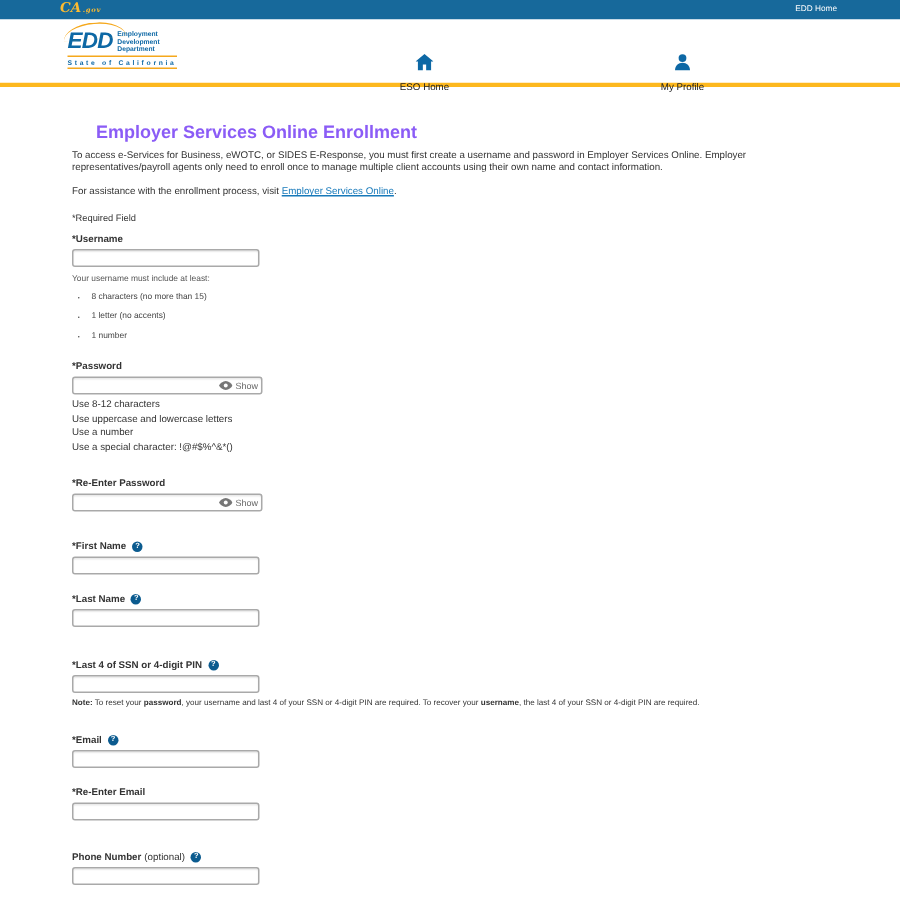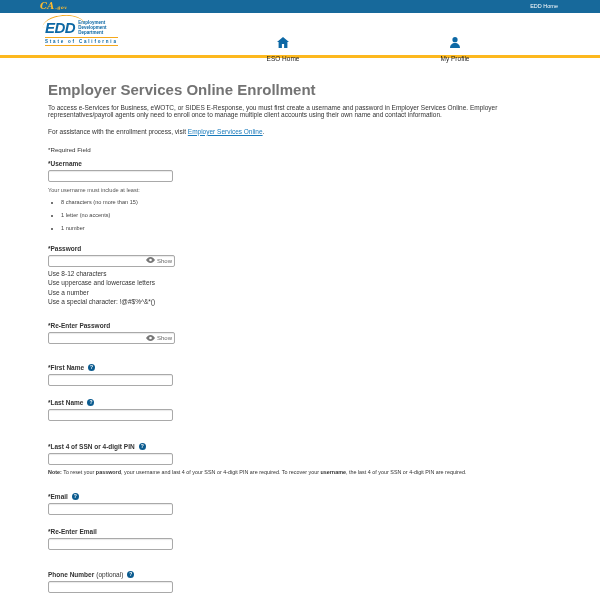--- a/index.html
+++ b/index.html
@@ -26,21 +26,21 @@
   .edd-tagline{margin-top:2px;padding:1px 0;font-size:4.5px;letter-spacing:1.8px;font-weight:bold;
     color:#0d68a5;border-top:1px solid #f5a81c;border-bottom:1px solid #f5a81c;text-align:center;}
   .nav-item{position:absolute;top:21px;width:70px;text-align:center;cursor:pointer;}
   #nav-home{left:248px;}
   #nav-profile{left:420px;}
   .nav-icon{display:block;margin:0 auto 2px;height:11px;}
   .nav-label{font-size:6.5px;color:#222;}
   .gold-line{height:3px;background:#fdb81e;}
   
   .content{padding:24px 48px 0 48px;}
-  .title{font-size:15px;line-height:1.1;font-weight:bold;color:#737373;margin:0 0 5px 0;}
+  .title{font-size:12px;line-height:1.1;font-weight:bold;color:#8b5cf6;margin:0 0 5px 16px;}
   .intro{font-size:6.5px;line-height:7.6px;margin:0 0 9px 0;max-width:512px;color:#333;}
   .assist{font-size:6.5px;margin:0 0 11px 0;color:#333;}
   .assist .link{color:#1779ba;text-decoration:underline;cursor:pointer;}
   .required{font-size:6.2px;margin:0 0 7px 0;color:#333;}
   .group{}
   .lblrow{display:flex;align-items:center;}
   .flabel{font-size:6.5px;font-weight:bold;color:#333;}
   .opt{font-weight:normal;margin-left:2px;font-size:6.5px;color:#333;}
   .help{display:inline-block;width:7px;height:7px;border-radius:50%;background:#0b5b8f;color:#fff;
     font-size:5px;line-height:7px;text-align:center;font-weight:bold;margin-left:4px;cursor:pointer;flex:0 0 auto;}

